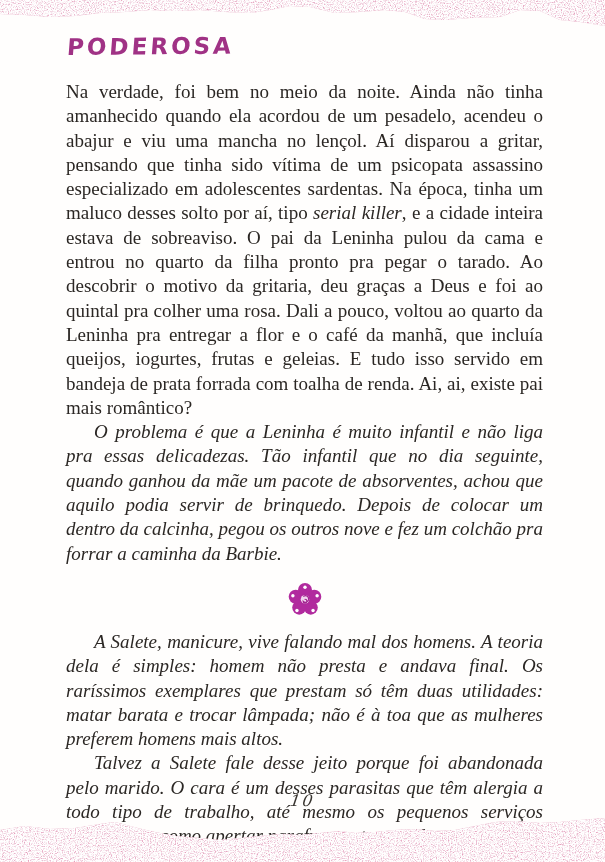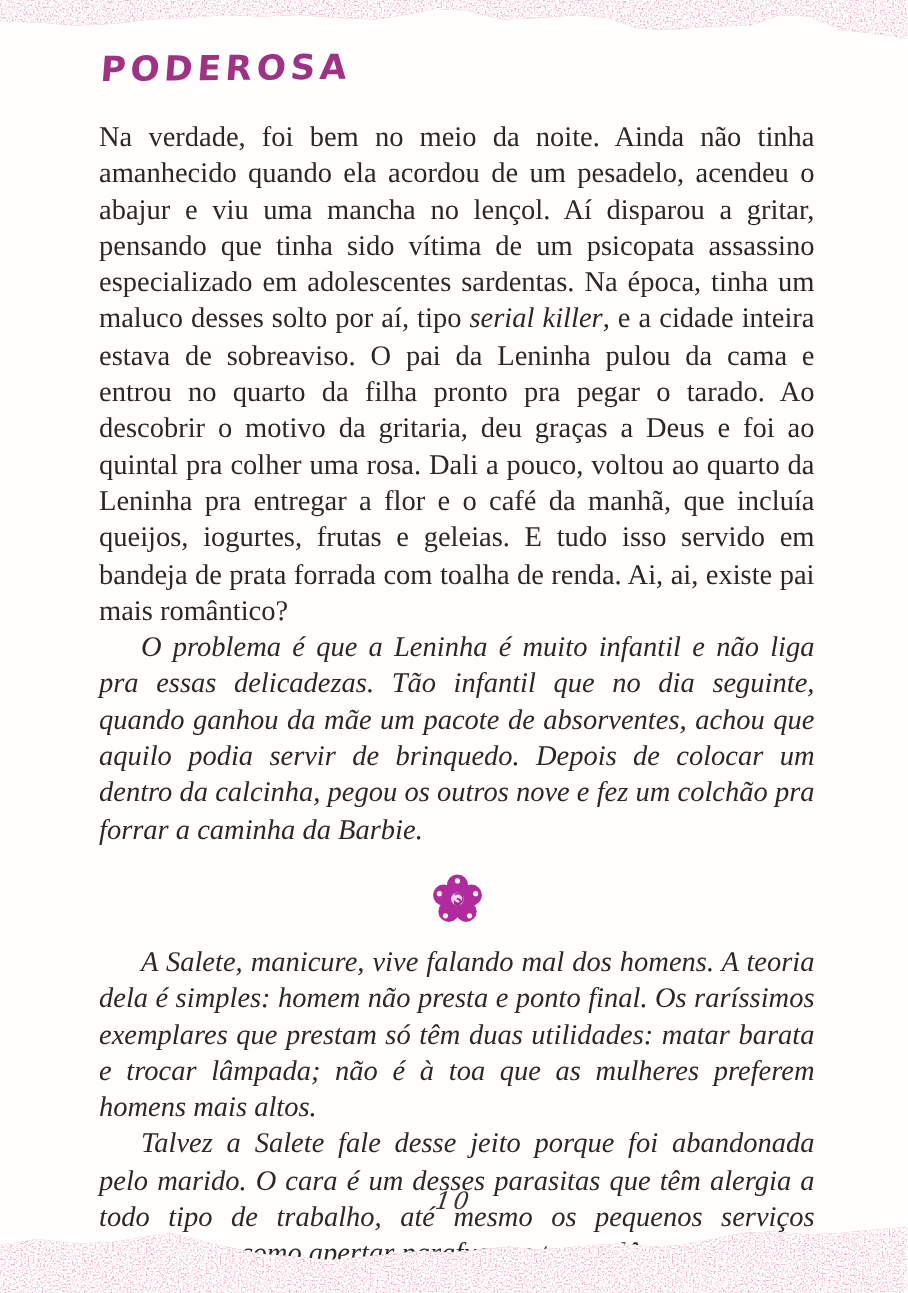--- a/index.html
+++ b/index.html
@@ -102,21 +102,21 @@
             <circle cx="28.5" cy="31.2" r="1.8"></circle>
             <circle cx="11.5" cy="31.2" r="1.8"></circle>
             <circle cx="7.2" cy="15.6" r="1.8"></circle>
           </g>
           <circle cx="20" cy="19.3" r="6.4" fill="#b12a9e"></circle>
           <circle cx="20" cy="19.3" r="4.5" fill="#f0d7ee"></circle>
           <path d="M20 19.3 a2 2 0 1 1 -2 2 a3.4 3.4 0 1 0 .5 -5.2" fill="none" stroke="#a1248f" stroke-width="1.2" stroke-linecap="round"></path>
         </svg>
       </div>
 
-      <p class="indent">A Salete, manicure, vive falando mal dos homens. A teoria dela é simples: homem não presta e ponto final. Os raríssimos exemplares que prestam só têm duas utilidades: matar barata e trocar lâmpada; não é à toa que as mulheres preferem homens mais altos.</p>
+      <p class="indent">A Salete, manicure, vive falando mal dos homens. A teoria dela é simples: homem não presta e andava final. Os raríssimos exemplares que prestam só têm duas utilidades: matar barata e trocar lâmpada; não é à toa que as mulheres preferem homens mais altos.</p>
 
       <p class="indent">Talvez a Salete fale desse jeito porque foi abandonada pelo marido. O cara é um desses parasitas que têm alergia a todo tipo de trabalho, até mesmo os pequenos serviços domésticos, como apertar parafusos e trocar lâmpadas. E, pra completar, morre de medo de barata! Ele sempre andava com um jornal debaixo do braço pra fingir que estava procurando emprego, mas sua única ocupação era jogar charme em cima das freguesas do salão. Resumindo a história: um dia, ele se mandou com</p>
     </div>
   </div>
 
   <div class="page-number">10</div>
 
   <svg class="band band-bottom" height="46" viewBox="0 0 605 46" aria-hidden="true">
     <defs>
       <filter id="grainB" x="-5%" y="-5%" width="110%" height="110%">

